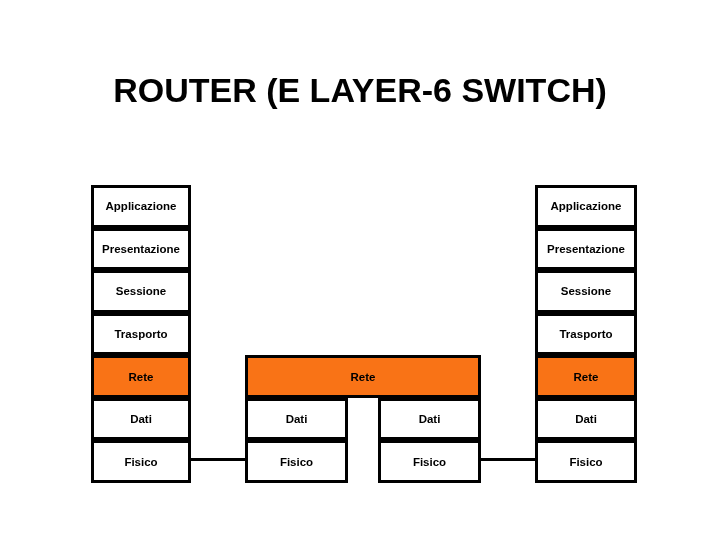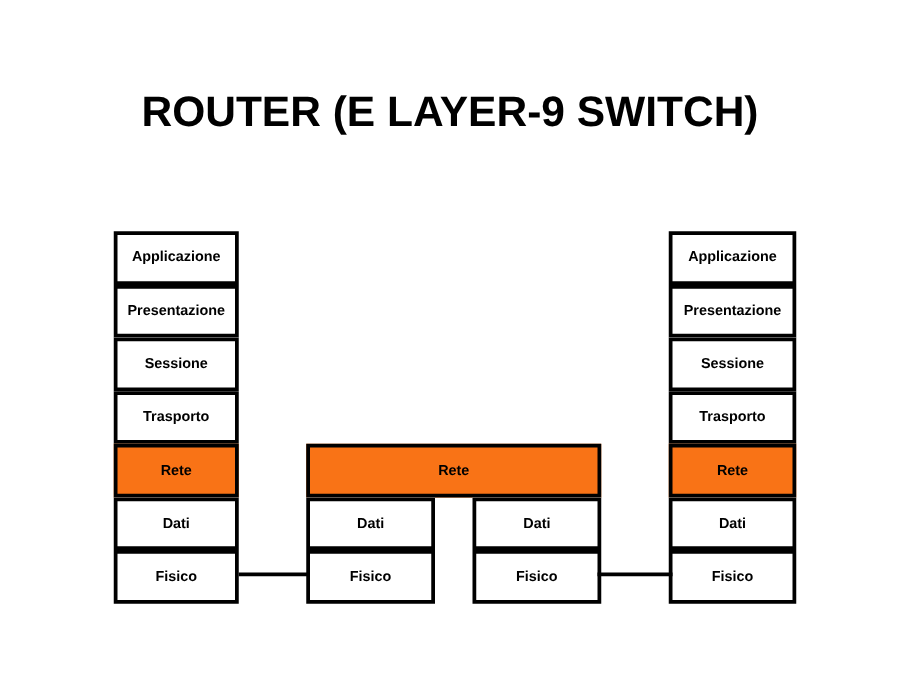--- a/index.html
+++ b/index.html
@@ -67,21 +67,21 @@
     position: absolute;
     background: #000000;
     height: 3px;
   }
 </style>
 </head>
 <body>
 
 <div id="stage">
 
-  <div class="title">ROUTER (E LAYER-9 SWITCH)</div>
+  <div class="title">ROUTER (E LAYER-6 SWITCH)</div>
 
   <div class="stack" id="left-stack" style="left:91px; top:185px; width:100px; height:298px;">
     <div class="cell" style="left:0; top:0px;   width:100px; height:42.6px;">Applicazione</div>
     <div class="cell" style="left:0; top:42.6px; width:100px; height:42.6px;">Presentazione</div>
     <div class="cell" style="left:0; top:85.2px; width:100px; height:42.6px;">Sessione</div>
     <div class="cell" style="left:0; top:127.7px; width:100px; height:42.6px;">Trasporto</div>
     <div class="cell gray" style="left:0; top:170.3px; width:100px; height:42.6px;">Rete</div>
     <div class="cell" style="left:0; top:212.9px; width:100px; height:42.6px;">Dati</div>
     <div class="cell" style="left:0; top:255.4px; width:100px; height:42.6px;">Fisico</div>
   </div>

